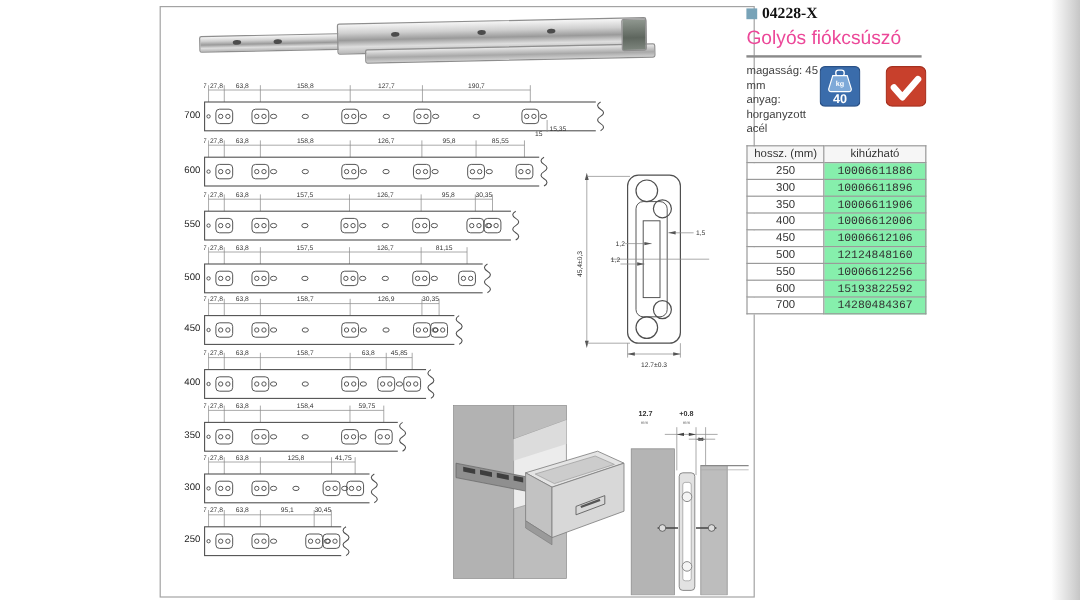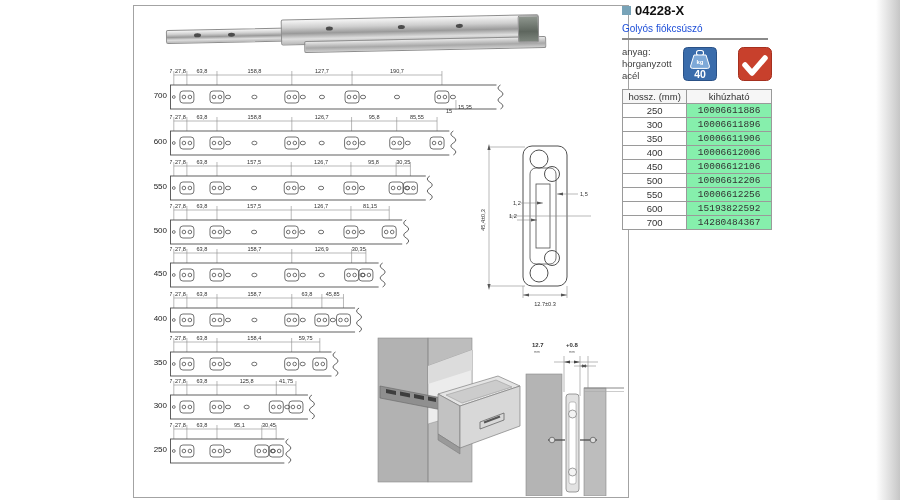--- a/index.html
+++ b/index.html
@@ -29,22 +29,22 @@
   svg .dim{stroke:#8a8a8a;stroke-width:0.6;}
   svg .dimtxt{font-size:5.6px;fill:#333;}
   svg .rail{fill:#fff;stroke:#4f4f4f;stroke-width:0.9;}
   svg .slot{fill:none;stroke:#4f4f4f;stroke-width:0.8;}
   svg .hole{fill:none;stroke:#4f4f4f;stroke-width:0.8;}
   svg .outline{stroke:#4f4f4f;stroke-width:1;fill:#fff;}
   
   .info{position:absolute;left:622px;top:0;width:150px;}
   .title-row{display:flex;align-items:center;margin-top:3px;}
   .title-sq{width:9px;height:9px;margin-right:4px;}
-  .title{font-size:13px;font-weight:bold;color:#111;}
-  .subtitle{font-size:10px;color:#1d4ed8;margin-top:5px;padding-bottom:4px;
+  .title{font-size:13px;font-weight:bold;color:#111;font-family:Liberation Serif, serif;}
+  .subtitle{font-size:16px;color:#ec4899;margin-top:5px;padding-bottom:4px;
      border-bottom:2px solid #8a8a8a;width:146px;}
   .desc-row{display:flex;margin-top:6px;}
   .desc{width:82px;font-size:9.5px;line-height:12px;color:#3f3f3f;}
   .badges{display:flex;gap:21px;margin-top:1px;}
   
   table.art{border-collapse:collapse;margin-top:7px;}
   table.art th,table.art td{border:1px solid #9a9a9a;font-size:9.5px;color:#333;
      text-align:center;height:13px;padding:0 2px;font-weight:normal;}
   table.art th{background:#f6f6f6;margin-top:22px;}
   table.art td.c0{width:60px;background:#fff;}
@@ -528,20 +528,21 @@
   </div>
 
   <div class="info">
     <div class="title-row">
       <span class="title-sq" style="background: rgb(120, 163, 184);"></span>
       <span class="title">04228-X</span>
     </div>
     <div class="subtitle">Golyós fiókcsúszó</div>
     <div class="desc-row">
       <div class="desc">
+        <div>magasság: 45 mm</div>
         <div>anyag:</div>
         <div>horganyzott acél</div>
       </div>
       <div class="badges">
         <svg width="34" height="34">
           <rect x="0.5" y="0.5" width="33" height="33" rx="4" fill="#3a6cab" stroke="#2a5186"></rect>
           <rect x="13.5" y="3.5" width="7" height="5" rx="2.2" fill="none" stroke="#fff" stroke-width="1.1"></rect>
           <path d="M11,8 h12 l3.4,11 a2,2 0 0 1 -2,2.4 h-14.8 a2,2 0 0 1 -2,-2.4 z" fill="#7ea9d8" stroke="#fff" stroke-width="1"></path>
           <text x="17" y="17" text-anchor="middle" style="font-size:6px;font-weight:bold;fill:#fff">kg</text>
           <text x="17" y="31" text-anchor="middle" style="font-size:10.5px;font-weight:bold;fill:#fff">40</text>
@@ -575,21 +576,21 @@
           <tr>
             <td class="c0">400</td>
             <td class="c1">10006612006</td>
           </tr>
           <tr>
             <td class="c0">450</td>
             <td class="c1">10006612106</td>
           </tr>
           <tr>
             <td class="c0">500</td>
-            <td class="c1">10006612206</td>
+            <td class="c1">12124848160</td>
           </tr>
           <tr>
             <td class="c0">550</td>
             <td class="c1">10006612256</td>
           </tr>
           <tr>
             <td class="c0">600</td>
             <td class="c1">15193822592</td>
           </tr>
           <tr>

